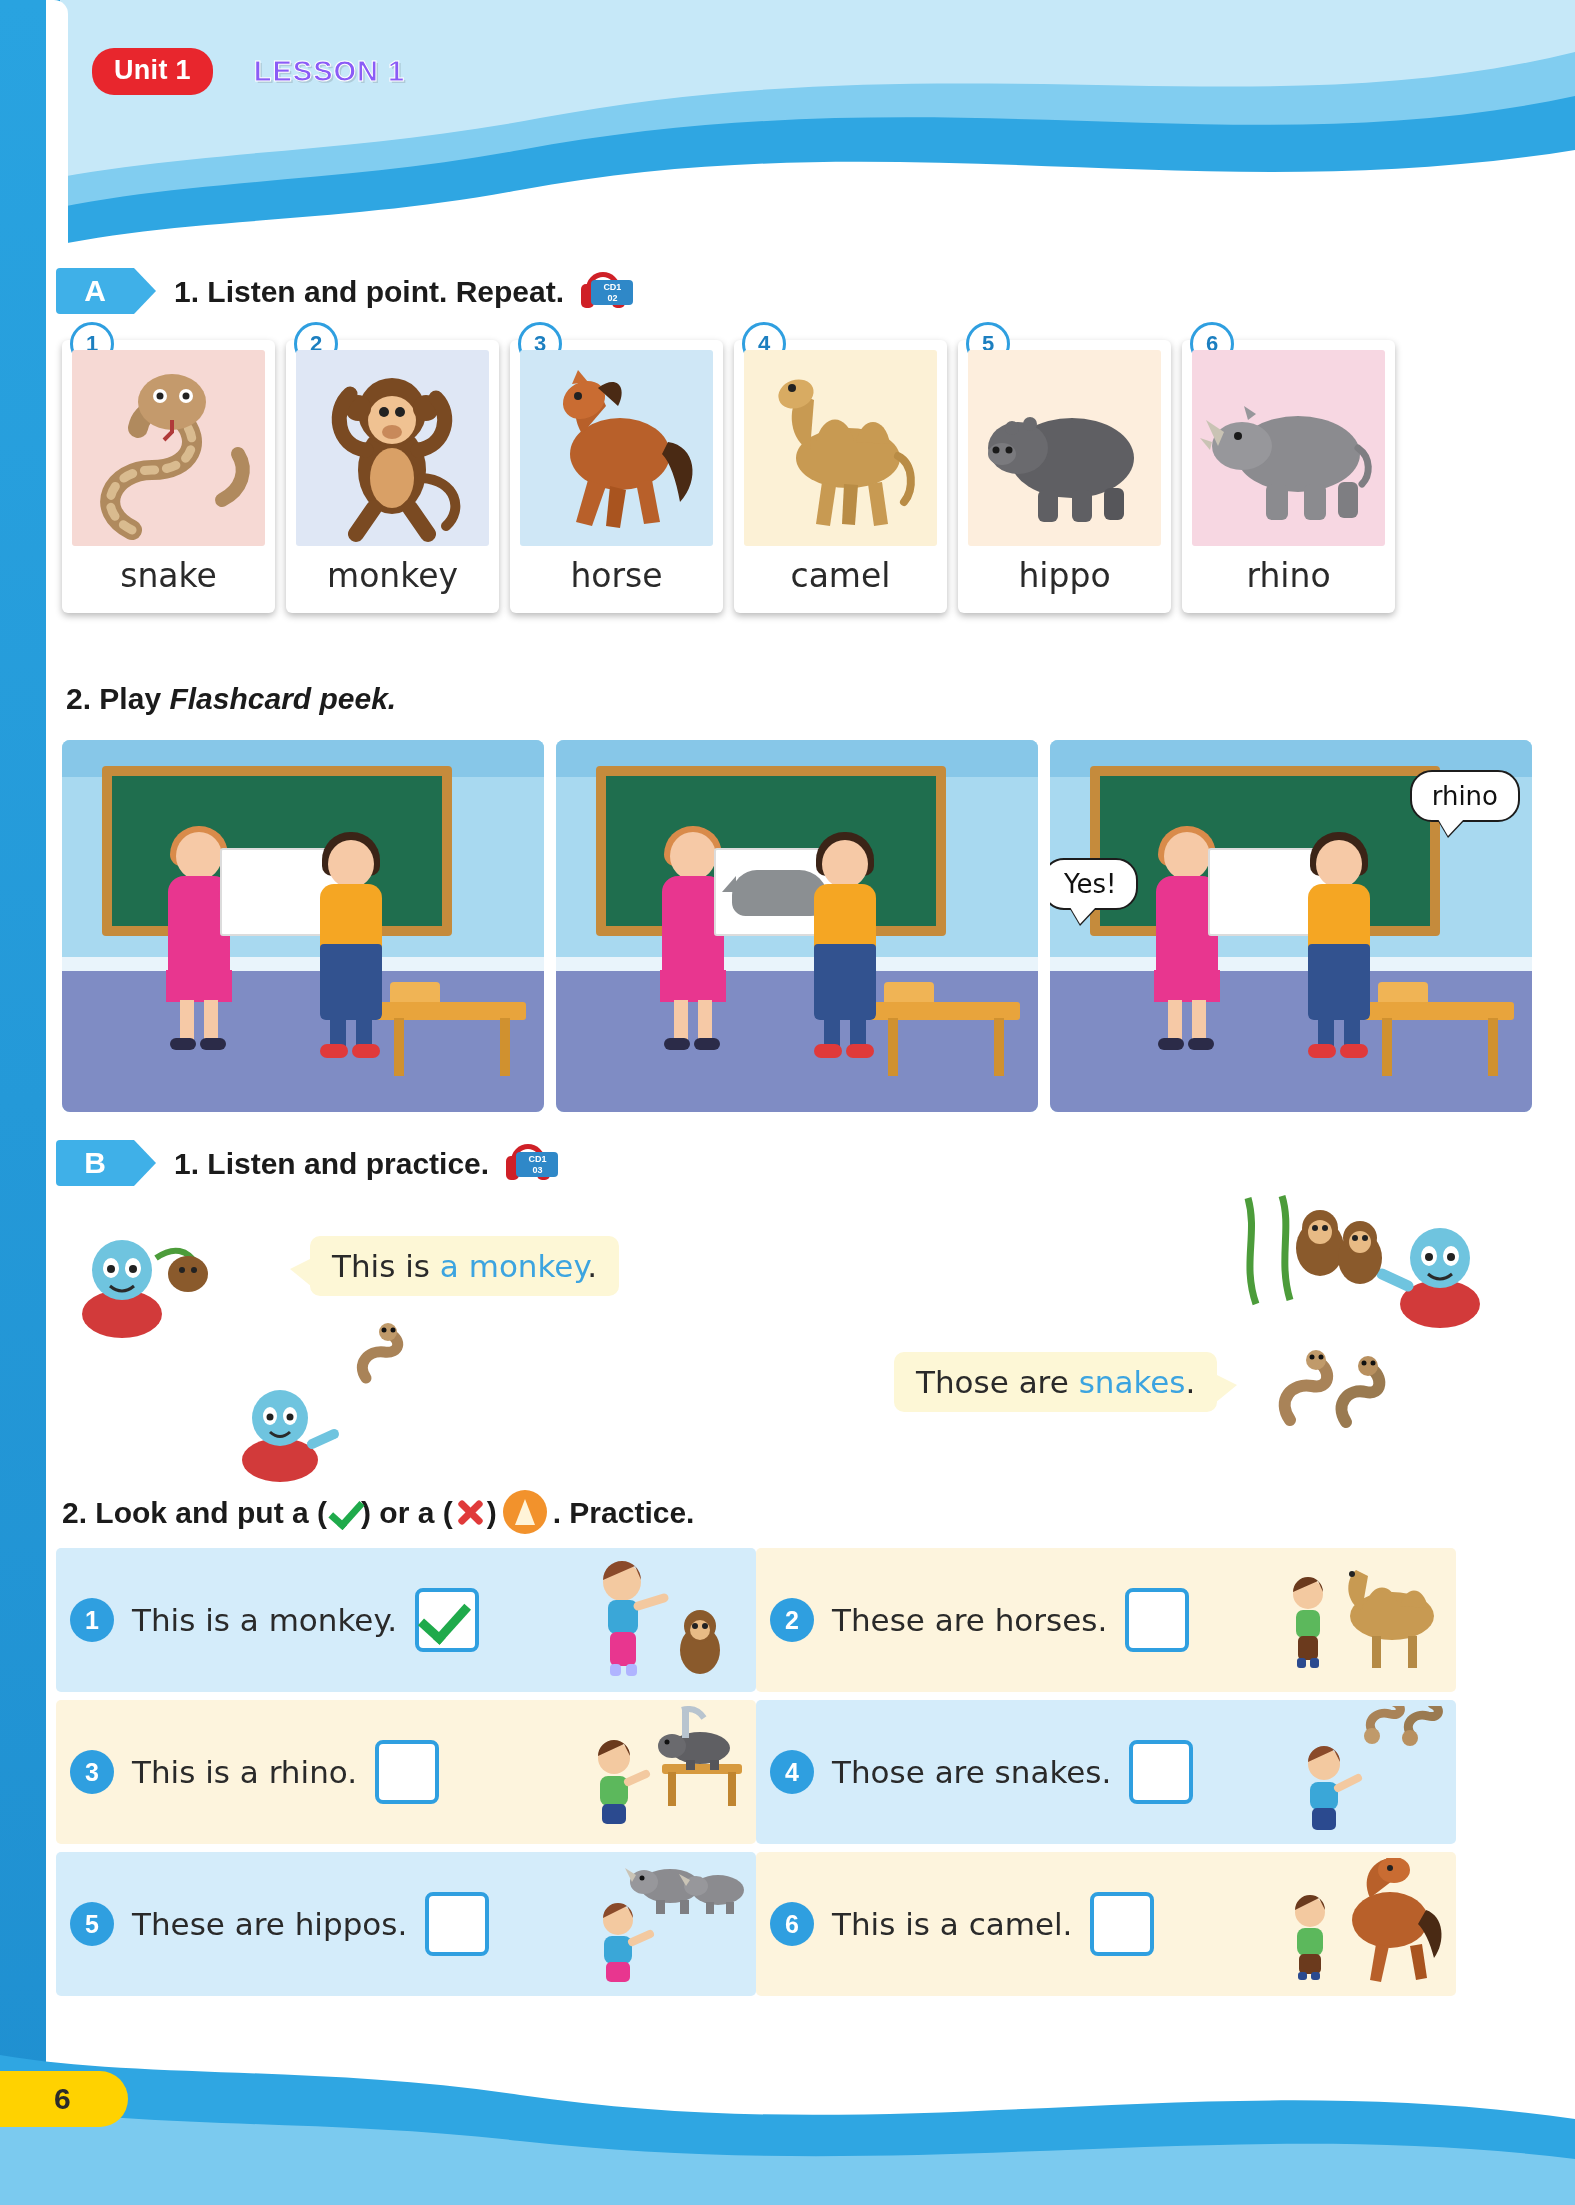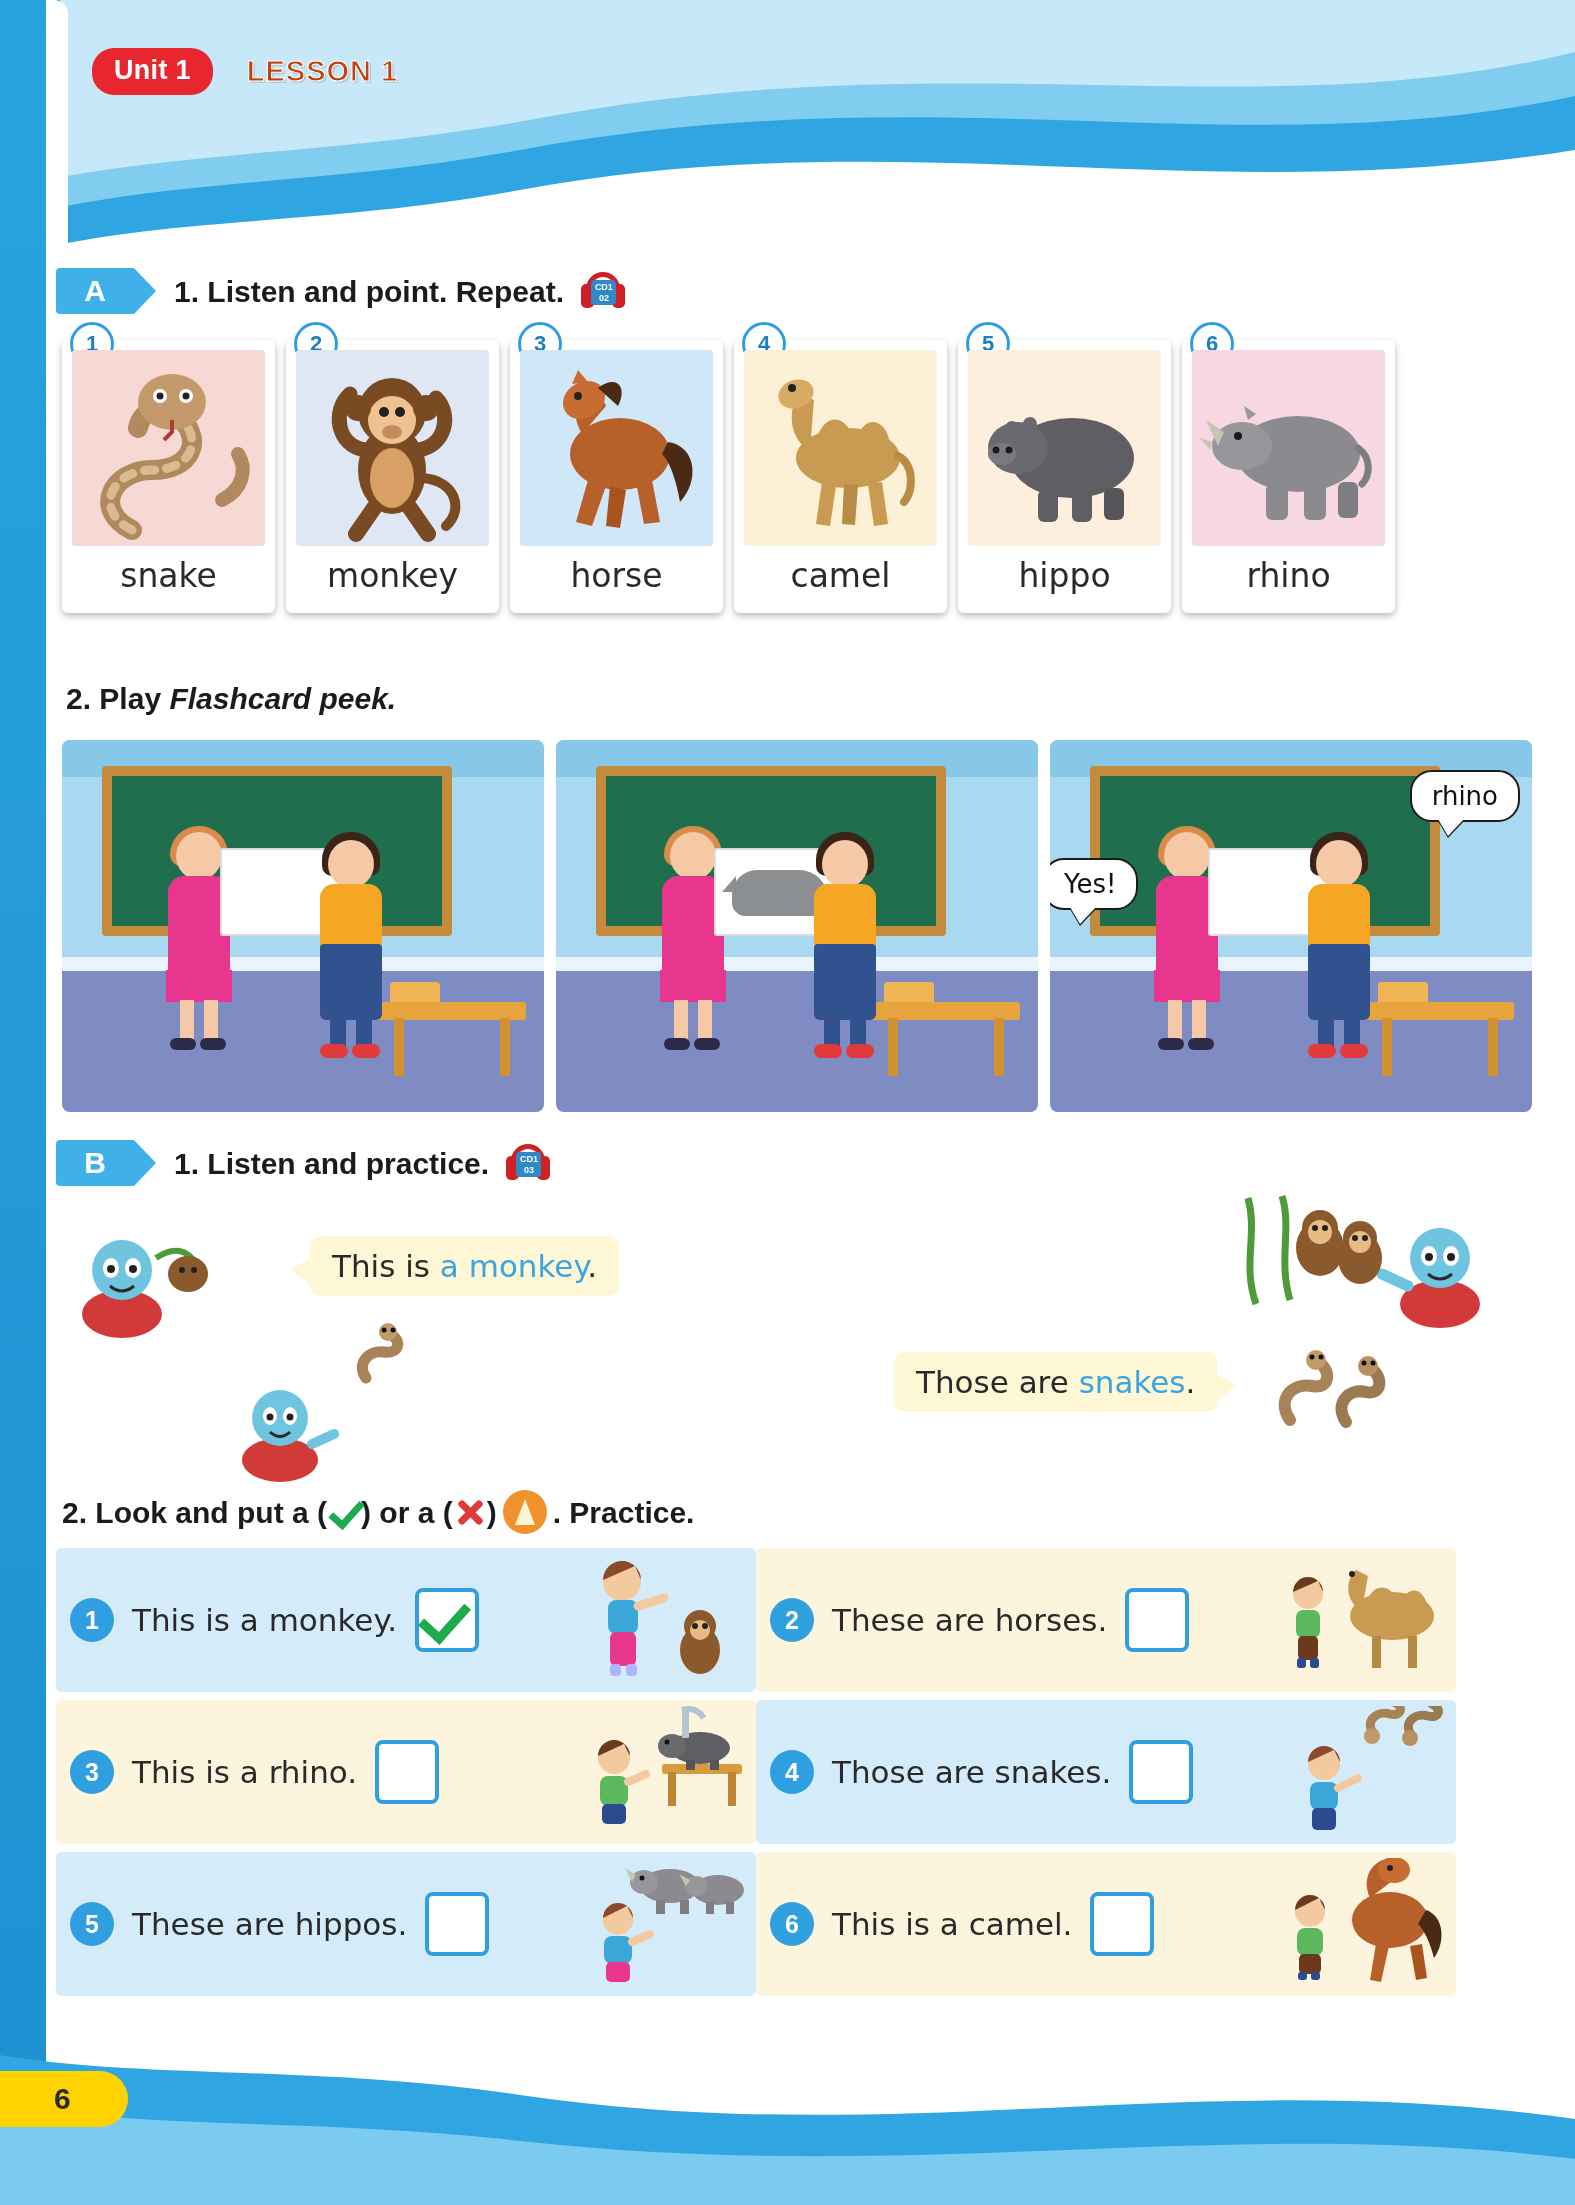--- a/index.html
+++ b/index.html
@@ -67,26 +67,27 @@
   .unit-badge {
     background: #e8262d;
     color: #ffffff;
     font-weight: bold;
     font-size: 27px;
     padding: 7px 22px 9px;
     border-radius: 22px;
     letter-spacing: .3px;
   }
   .lesson-badge {
-    color: #c2410c;
+    color: #8b5cf6;
     font-weight: bold;
     font-size: 29px;
     letter-spacing: 1px;
     -webkit-text-stroke: 1px #ffffff;
     text-shadow: 2px 2px 0 rgba(0,0,0,.12);
+    margin-left: 7px;
   }
   .page-title {
     margin-top: 4px;
     font-size: 96px;
     font-weight: bold;
     color: #ffe400;
     letter-spacing: 2px;
     line-height: 1.05;
     -webkit-text-stroke: 4px #ffffff;
     paint-order: stroke fill;
@@ -148,21 +149,21 @@
     top: 14px;
     width: 13px; height: 24px;
     background: #cf2027;
     border-radius: 5px;
   }
   .cd-icon .ear-l { left: 1px; }
   .cd-icon .ear-r { right: 1px; }
   .cd-icon .label {
     position: absolute;
     left: 11px; top: 10px;
-    width: 25px; height: 25px;
+    width: 42px; height: 25px;
     background: #2f88c8;
     border-radius: 4px;
     color: #fff;
     font-size: 9px;
     font-weight: bold;
     line-height: 11px;
     text-align: center;
     padding-top: 2px;
     box-sizing: border-box;
   }

